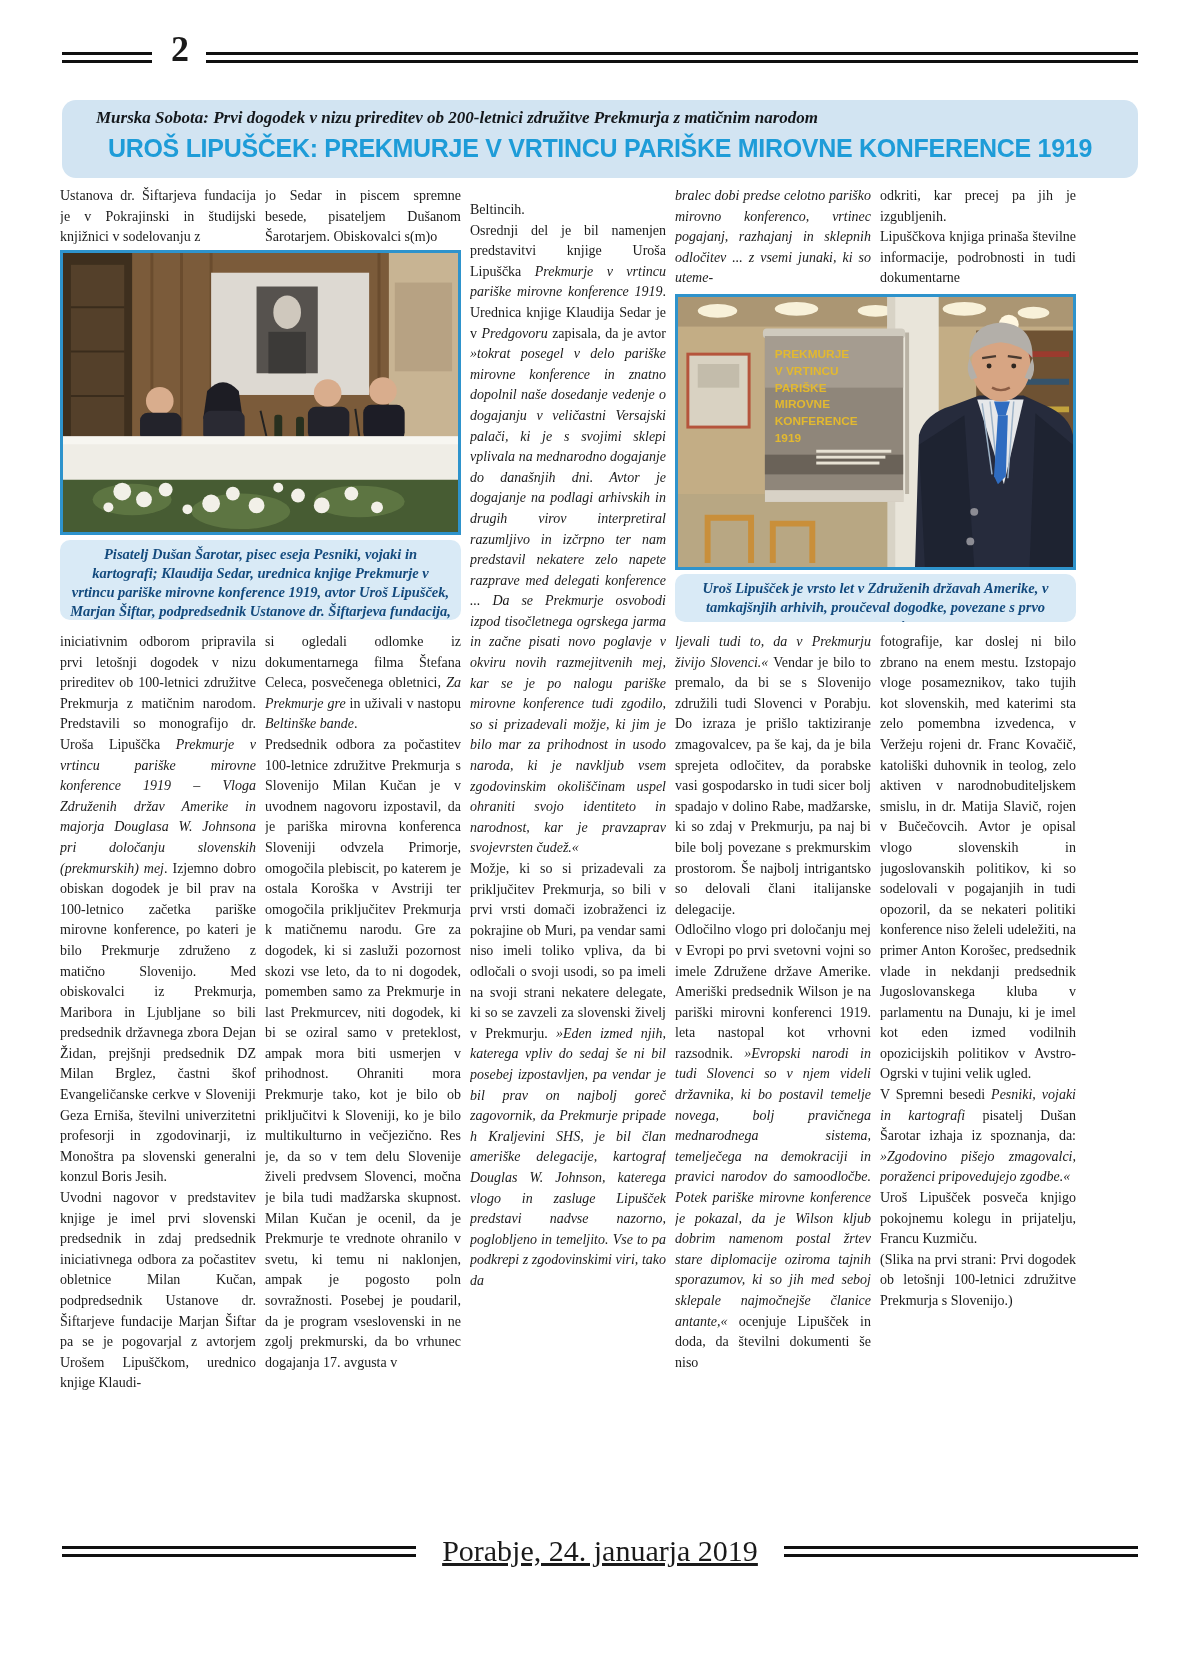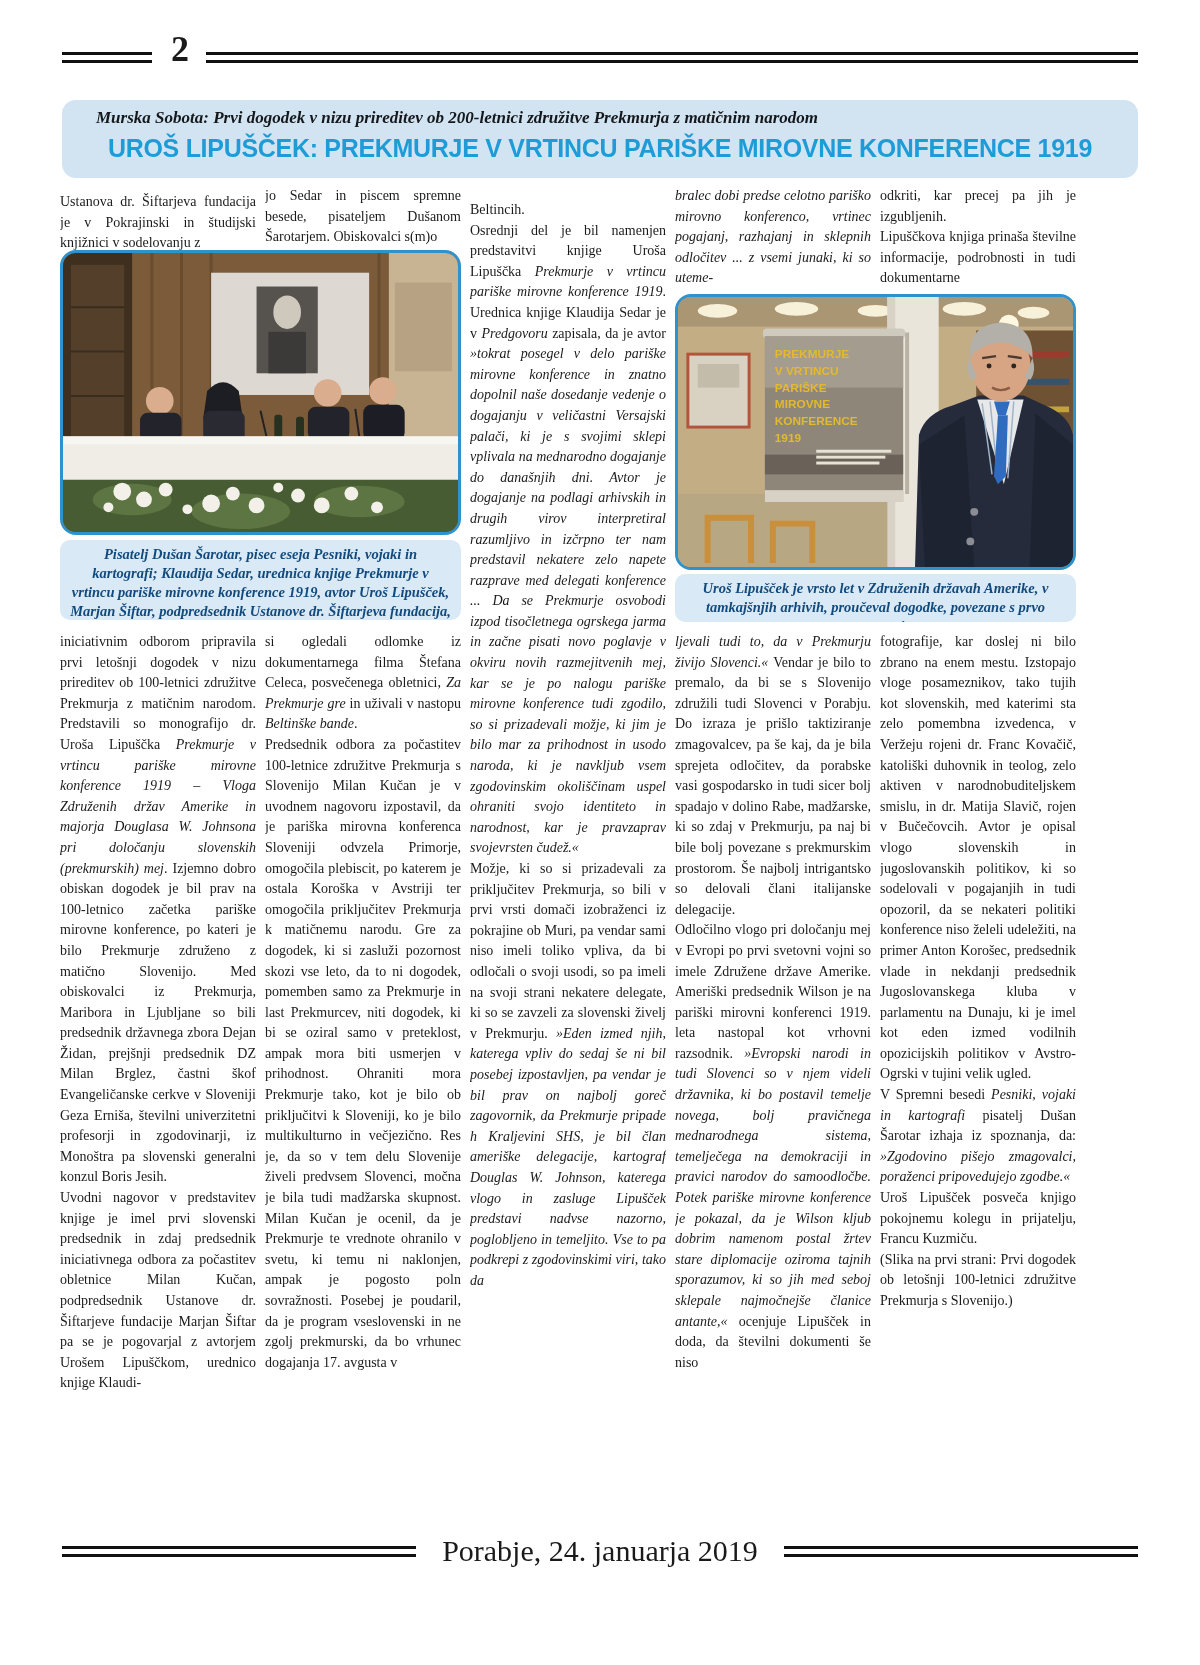--- a/index.html
+++ b/index.html
@@ -21,55 +21,55 @@
   .title{position:absolute;left:0;right:0;top:34px;text-align:center;
          font-family:"Liberation Sans",sans-serif;font-weight:bold;font-size:25px;
          letter-spacing:-0.3px;}
 
   
   .col{position:absolute;width:196px;font-size:14px;line-height:20.6px;overflow:hidden;}
   .col p{margin:0;text-align:justify;}
   .it{font-style:italic;}
 
   
-  .photo{position:absolute;border:3px solid #2e93cc;border-radius:16px;overflow:hidden;
+  .photo{position:absolute;border:3px solid #2e93cc;border-radius:0;overflow:hidden;
          box-sizing:border-box;background:#8a8a8a;}
   .photo svg{display:block;width:100%;height:100%;}
 
   
   .caption{position:absolute;border-radius:10px;color:#134a7d;font-style:italic;
            text-align:center;font-size:14.5px;line-height:19px;padding:5px 10px;
            box-sizing:border-box;overflow:hidden;font-weight:bold;}
 
   
   .byline{position:absolute;left:880px;top:1452px;width:196px;text-align:right;
           font-style:italic;font-weight:bold;font-size:15px;line-height:21px;}
   .byline p{margin:0;}
 
   
   .footerbar{position:absolute;left:62px;top:1534px;width:1076px;
-             display:flex;align-items:center;gap:26px;}
+             display:flex;align-items:center;gap:26px;text-decoration:underline;}
   .footerbar .dbl{flex:1;}
   .footer-text{font-size:30px;white-space:nowrap;}
 </style>
 </head>
 <body>
 
 <div class="page">
 
   <div class="dbl rule-left"></div>
   <div class="pagenum">2</div>
   <div class="dbl rule-right"></div>
 
   <div class="headbox" style="background:#d2e4f2;">
     <div class="kicker">Murska Sobota: Prvi dogodek v nizu prireditev ob 200-letnici združitve Prekmurja z matičnim narodom</div>
     <div class="title" style="color:#1e9cd8;">UROŠ LIPUŠČEK: PREKMURJE V VRTINCU PARIŠKE MIROVNE KONFERENCE 1919</div>
   </div>
 
-  <div class="col" style="left:60px;top:186px;height:66px;margin-top:6px;">
+  <div class="col" style="left:60px;top:186px;height:66px;">
       <p><span>Ustanova dr. Šiftarjeva fundacija je v Pokrajinski in študijski knjižnici v sodelovanju z</span></p>
     </div>
   <div class="col" style="left:265px;top:186px;height:66px;">
       <p><span>jo Sedar in piscem spremne besede, pisateljem Dušanom Šarotarjem. Obiskovalci s(m)o</span></p>
     </div>
   <div class="col" style="left:470px;top:200px;height:1330px;">
       <p><span>Beltincih.</span></p>
       <p><span>Osrednji del je bil namenjen predstavitvi knjige Uroša Lipuščka </span><span class="it">Prekmurje v vrtincu pariške mirovne konference 1919</span><span>. Urednica knjige Klaudija Sedar je v </span><span class="it">Predgovoru</span><span> zapisala, da je avtor </span><span class="it">»tokrat posegel v delo pariške mirovne konference in znatno dopolnil naše dosedanje vedenje o dogajanju v veličastni Versajski palači, ki je s svojimi sklepi vplivala na mednarodno dogajanje do današnjih dni. Avtor je dogajanje na podlagi arhivskih in drugih virov interpretiral razumljivo in izčrpno ter nam predstavil nekatere zelo napete razprave med delegati konference ... Da se Prekmurje osvobodi izpod tisočletnega ogrskega jarma in začne pisati novo poglavje v okviru novih razmejitvenih mej, kar se je po nalogu pariške mirovne konference tudi zgodilo, so si prizadevali možje, ki jim je bilo mar za prihodnost in usodo naroda, ki je navkljub vsem zgodovinskim okoliščinam uspel ohraniti svojo identiteto in narodnost, kar je pravzaprav svojevrsten čudež.«</span></p>
       <p><span>Možje, ki so si prizadevali za priključitev Prekmurja, so bili v prvi vrsti domači izobraženci iz pokrajine ob Muri, pa vendar sami niso imeli toliko vpliva, da bi odločali o svoji usodi, so pa imeli na svoji strani nekatere delegate, ki so se zavzeli za slovenski živelj v Prekmurju. </span><span class="it">»Eden izmed njih, katerega vpliv do sedaj še ni bil posebej izpostavljen, pa vendar je bil prav on najbolj goreč zagovornik, da Prekmurje pripade h Kraljevini SHS, je bil član ameriške delegacije, kartograf Douglas W. Johnson, katerega vlogo in zasluge Lipušček predstavi nadvse nazorno, poglobljeno in temeljito. Vse to pa podkrepi z zgodovinskimi viri, tako da</span></p>
     </div>

